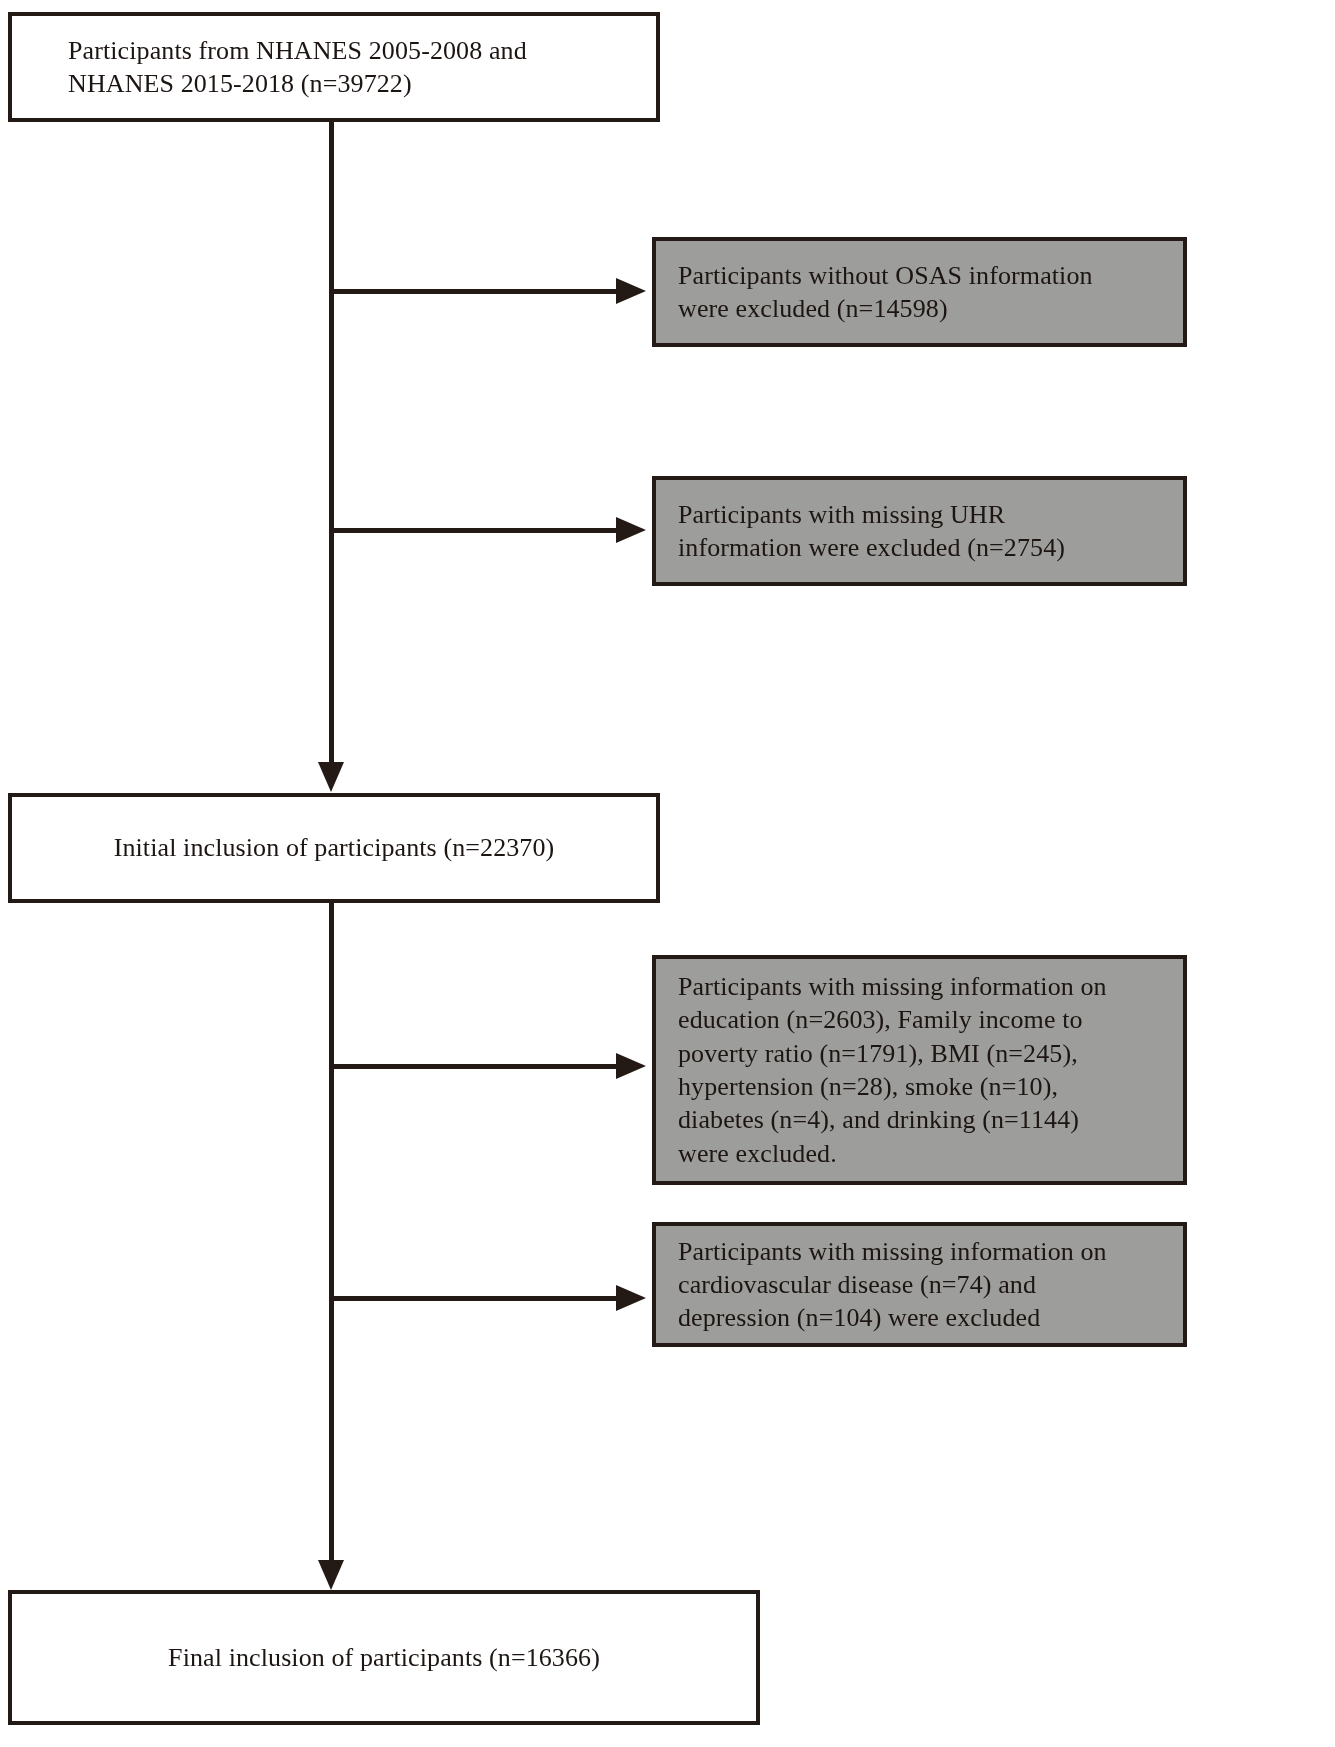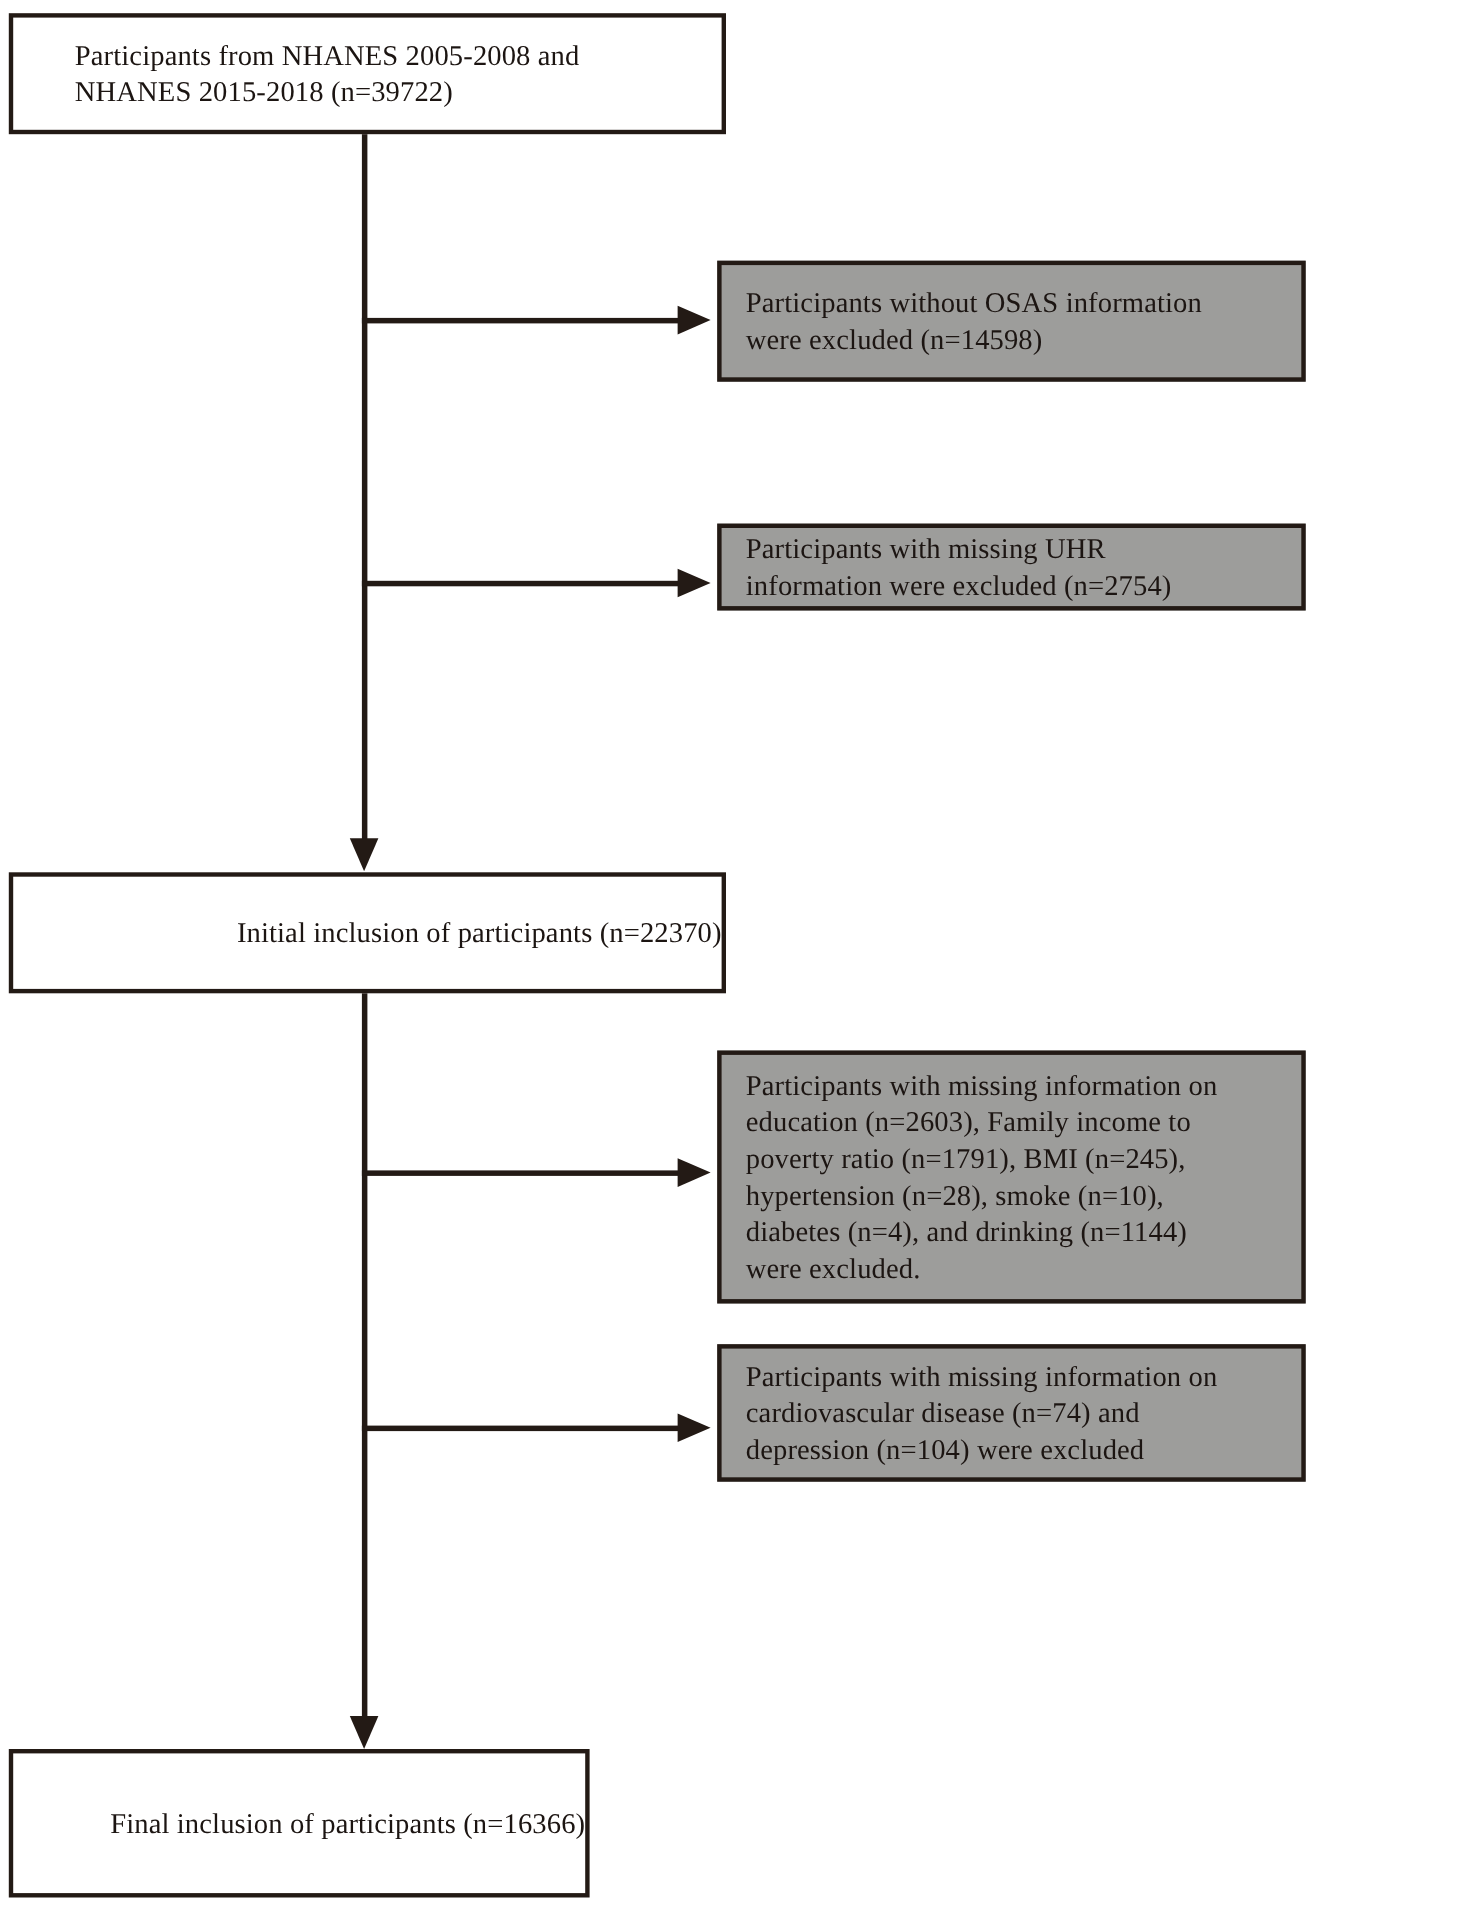--- a/index.html
+++ b/index.html
@@ -38,21 +38,21 @@
     font-size: 26px;
     line-height: 1.28;
     letter-spacing: 0.1px;
     white-space: pre-line;
   }
   .box.white .txt {
     padding: 0 0 0 56px;
   }
   .box.white.centered .txt {
     padding: 0;
-    text-align: right;
+    text-align: center;
   }
   .box.gray .txt {
     padding: 0 3px 0 22px;
   }
 
   
   .vline {
     position: absolute;
     width: 5px;
     background: #231a15;
@@ -105,21 +105,21 @@
   <div class="box white" style="left:8px; top:12px; width:652px; height:110px;">
     <div class="txt">Participants from NHANES 2005-2008 and
 NHANES 2015-2018 (n=39722)</div>
   </div>
 
   <div class="box gray" style="left:652px; top:237px; width:535px; height:110px;">
     <div class="txt">Participants without OSAS information
 were excluded (n=14598)</div>
   </div>
 
-  <div class="box gray" style="left:652px; top:476px; width:535px; height:79px;">
+  <div class="box gray" style="left:652px; top:476px; width:535px; height:110px;">
     <div class="txt">Participants with missing UHR
 information were excluded (n=2754)</div>
   </div>
 
   <div class="box white centered" style="left:8px; top:793px; width:652px; height:110px;">
     <div class="txt">Initial inclusion of participants (n=22370)</div>
   </div>
 
   <div class="box gray" style="left:652px; top:955px; width:535px; height:230px;">
     <div class="txt">Participants with missing information on
@@ -129,17 +129,17 @@
 diabetes (n=4), and drinking (n=1144)
 were excluded.</div>
   </div>
 
   <div class="box gray" style="left:652px; top:1222px; width:535px; height:125px;">
     <div class="txt">Participants with missing information on
 cardiovascular disease (n=74) and
 depression (n=104) were excluded</div>
   </div>
 
-  <div class="box white centered" style="left:8px; top:1590px; width:528px; height:135px;">
+  <div class="box white centered" style="left:8px; top:1590px; width:752px; height:135px;">
     <div class="txt">Final inclusion of participants (n=16366)</div>
   </div>
 
 </div>
 
 </body></html>

